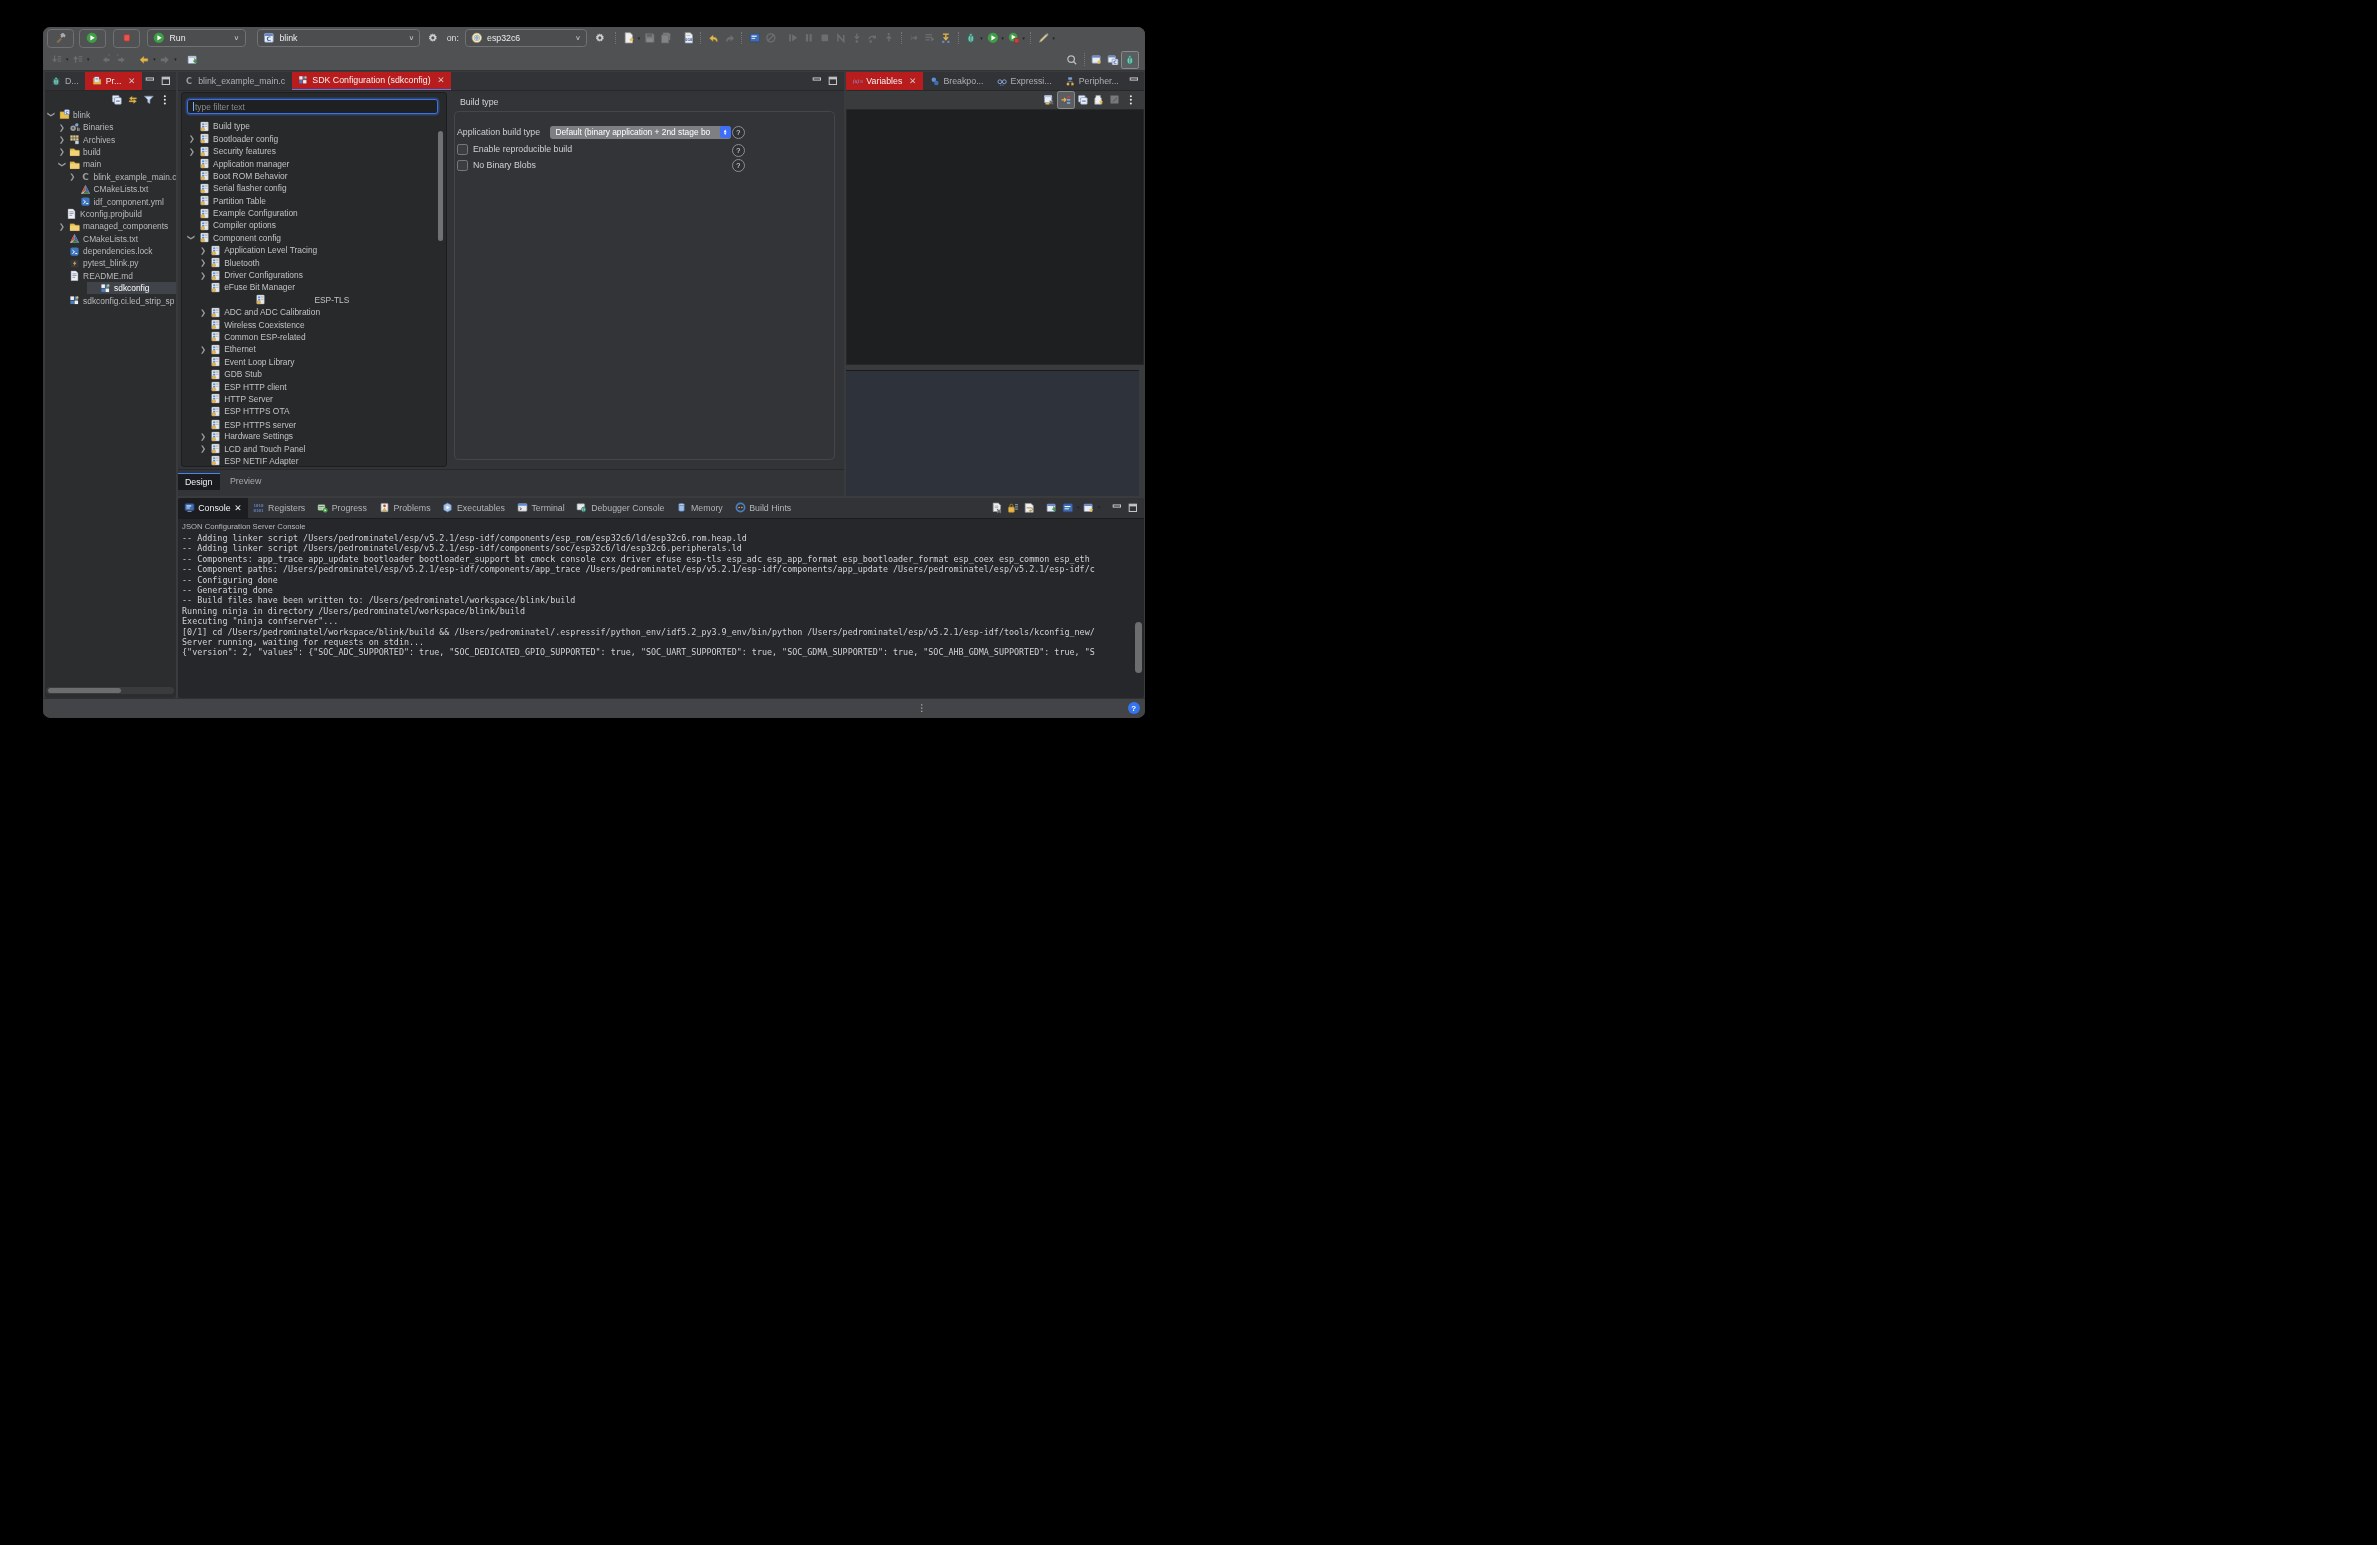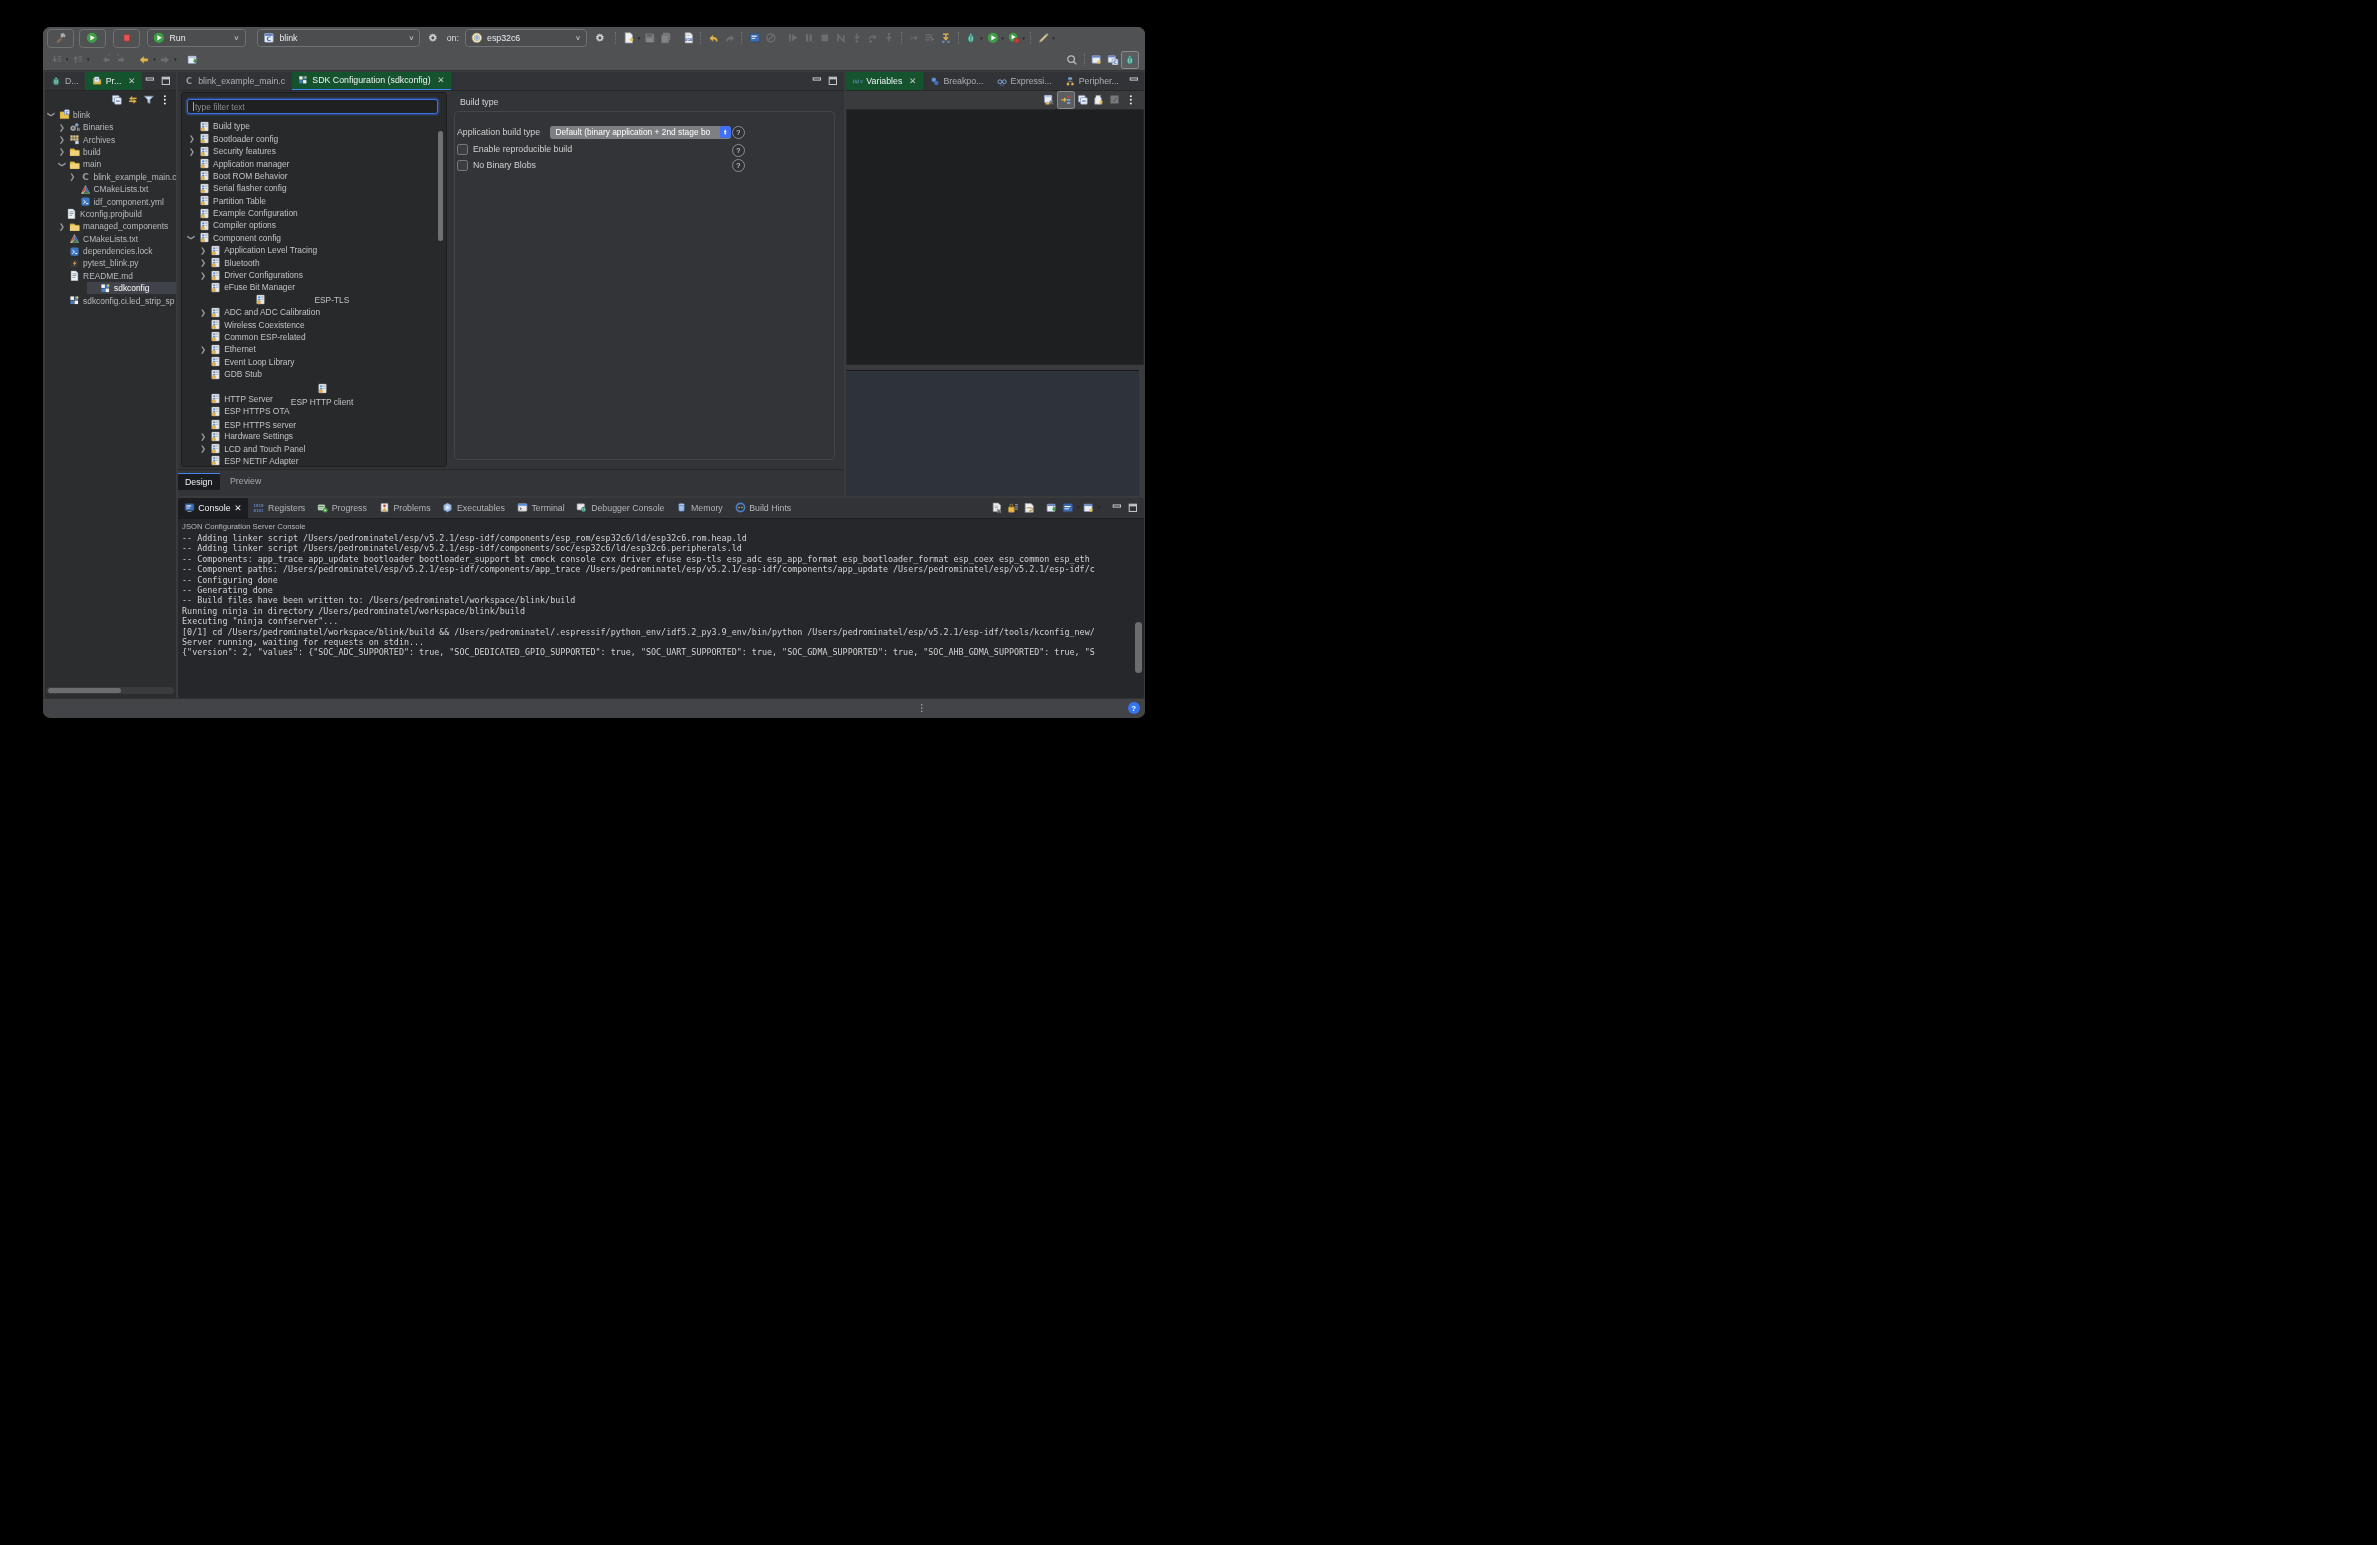--- a/index.html
+++ b/index.html
@@ -37,21 +37,21 @@
   .left-panel{width:131px;flex:none;}
   .rightcol{flex:1;display:flex;flex-direction:column;min-width:0;gap:0;}
   .upper{height:424px;display:flex;gap:2.2px;flex:none;min-width:0;}
   .center-panel{width:666px;flex:none;background:#333437;border-radius:2.2px;display:flex;flex-direction:column;overflow:hidden;}
   .right-panel{flex:1;background:#3a3b3d;display:flex;flex-direction:column;overflow:hidden;}
   
   .tabrow{height:18.3px;background:#323337;display:flex;align-items:stretch;flex:none;border-bottom:0.7px solid #27282a;}
   .vtab{display:flex;align-items:center;gap:3.7px;padding:0 6.6px;font-size:8.8px;color:#aeafb1;position:relative;}
   .vtab .ticon16{width:10.2px;height:10.2px;display:flex;}
   .vtab .ticon16 svg{width:10.2px;height:10.2px;}
-  .vtab.active{background:#14532d;color:#f1f2f4;text-align:right;}
+  .vtab.active{background:#b91c1c;color:#f1f2f4;text-align:right;}
   .vtab .x{margin-left:2.9px;color:#c7c8ca;font-size:8.8px;}
   .edittab.active{border-bottom:1.5px solid #4285f4;}
   .minmax{margin-left:auto;display:flex;align-items:center;padding-right:2.9px;}
   
   .viewbar{height:17.6px;display:flex;align-items:center;justify-content:flex-end;padding-right:2.9px;flex:none;}
   .tree{flex:1;overflow:hidden;position:relative;font-size:8.4px;color:#b9babc;}
   .trow{height:12.4px;display:flex;align-items:center;gap:2.9px;white-space:nowrap;}
   .trow.selected{background:#40434a;color:#fff;}
   .tw{width:8.8px;text-align:center;color:#9a9b9d;font-size:7.3px;flex:none;}
   .tw.open{transform:rotate(90deg);}
@@ -1038,21 +1038,21 @@
                           <rect x="4.5" y="3.5" width="3.2" height="2.4" fill="#5a8fd6"></rect>
                           <rect x="8.5" y="3.5" width="4" height="1" fill="#aab0b8"></rect>
                           <rect x="8.5" y="5" width="4" height="1" fill="#aab0b8"></rect>
                           <rect x="4.5" y="7" width="3.2" height="2.4" fill="#5a8fd6"></rect>
                           <rect x="8.5" y="7.5" width="4" height="1" fill="#aab0b8"></rect>
                           <circle cx="5.5" cy="12" r="2.6" fill="#e9b84c" stroke="#a8842e" stroke-width=".5"></circle>
                         </svg>
                       </span>
                       <span>GDB Stub</span>
                     </div>
-                    <div class="trow" style="padding-left: 17px; flex-direction: column;">
+                    <div class="trow" style="padding-left: 17px;">
                       <span class="tw"></span>
                       <span class="ticon">
                         <svg xmlns="http://www.w3.org/2000/svg" viewBox="0 0 16 16">
                           <rect x="2.5" y="1.5" width="11" height="13" rx="1" fill="#e8e9eb" stroke="#9aa0a6" stroke-width=".6"></rect>
                           <rect x="4.5" y="3.5" width="3.2" height="2.4" fill="#5a8fd6"></rect>
                           <rect x="8.5" y="3.5" width="4" height="1" fill="#aab0b8"></rect>
                           <rect x="8.5" y="5" width="4" height="1" fill="#aab0b8"></rect>
                           <rect x="4.5" y="7" width="3.2" height="2.4" fill="#5a8fd6"></rect>
                           <rect x="8.5" y="7.5" width="4" height="1" fill="#aab0b8"></rect>
                           <circle cx="5.5" cy="12" r="2.6" fill="#e9b84c" stroke="#a8842e" stroke-width=".5"></circle>

